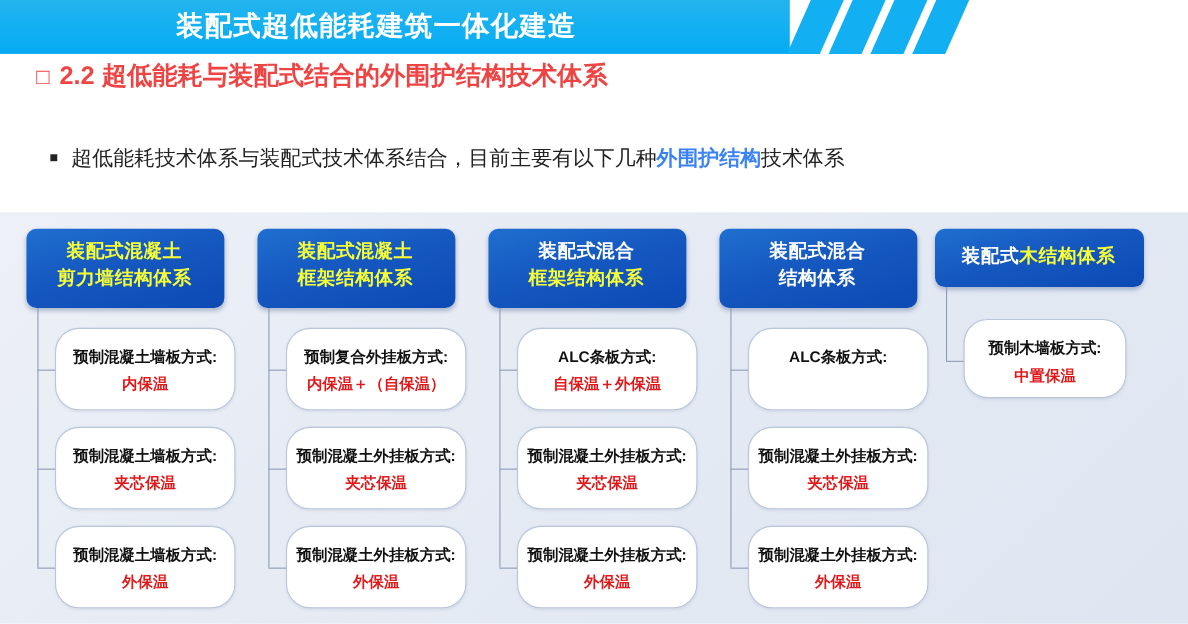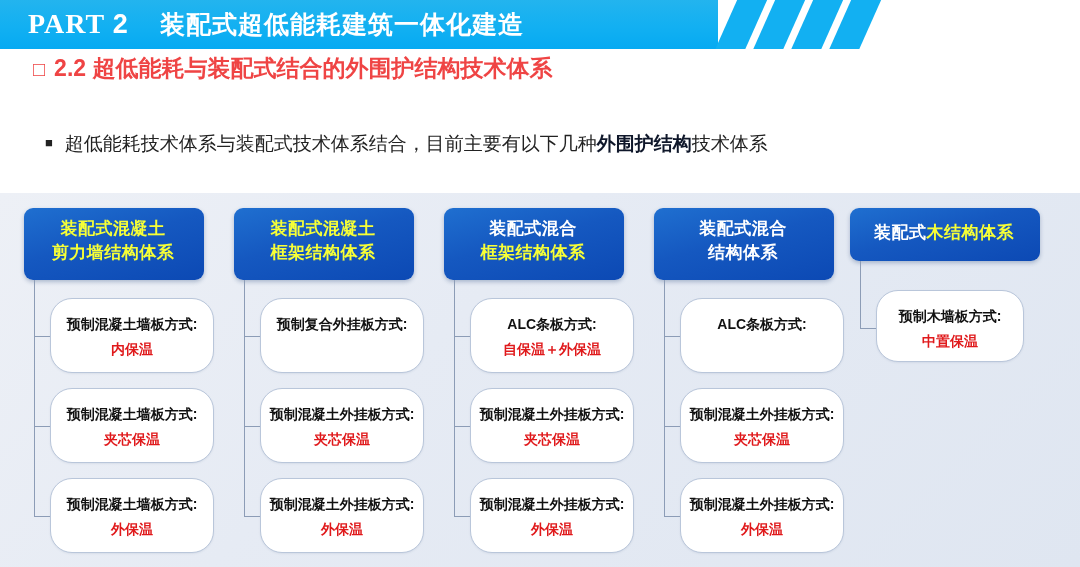--- a/index.html
+++ b/index.html
@@ -92,21 +92,21 @@
     color: #222222;
     line-height: 26px;
     white-space: nowrap;
   }
   .bullet-row .sq {
     font-size: 13px;
     vertical-align: 3px;
     margin-right: 12px;
   }
   .hl-green {
-    color: #0f172a;
+    color: #3b82f6;
     font-weight: bold;
   }
 
   
   .panel {
     position: absolute;
     left: 0; top: 193px;
     width: 1080px; height: 374px;
     background: linear-gradient(135deg, #edf0f6 0%, #e6ebf4 40%, #dfe6f1 100%);
   }
@@ -192,24 +192,20 @@
 </style>
 </head>
 <body>
 
 <div class="header-band">
   <div class="header-solid"></div>
   <div class="header-stripe hs1"></div>
   <div class="header-stripe hs2"></div>
   <div class="header-stripe hs3"></div>
   <div class="header-stripe hs4"></div>
-  <div class="part-label">
-    <span>PART</span>
-    <span class="num">2</span>
-  </div>
   <div class="header-title">装配式超低能耗建筑一体化建造</div>
 </div>
 
 <div class="subtitle">
   <span class="sq">□</span><span>2.2 超低能耗与装配式结合的外围护结构技术体系</span>
 </div>
 
 <div class="bullet-row">
   <span class="sq">■</span><span>超低能耗技术体系与装配式技术体系结合，目前主要有以下几种</span><span class="hl-green">外围护结构</span><span>技术体系</span>
 </div>
@@ -237,20 +233,21 @@
       <div class="branch" style="left: 20px; top: 232.5px; width: 16px;"></div>
       <div class="branch" style="left: 20px; top: 322.5px; width: 16px;"></div>
     </div>
     <div class="column col1">
       <div class="col-head">
         <div><span class="yellow">装配式混凝土</span></div>
         <div><span class="yellow">框架结构体系</span></div>
       </div>
       <div class="card" style="top: 105px;">
         <div class="line1">预制复合外挂板方式:</div>
+        <div class="line2">内保温＋（自保温）</div>
       </div>
       <div class="card" style="top: 195px;">
         <div class="line1">预制混凝土外挂板方式:</div>
         <div class="line2">夹芯保温</div>
       </div>
       <div class="card" style="top: 285px;">
         <div class="line1">预制混凝土外挂板方式:</div>
         <div class="line2">外保温</div>
       </div>
       <div class="trunk" style="left: 20px; top: 87px; height: 235.5px;"></div>

